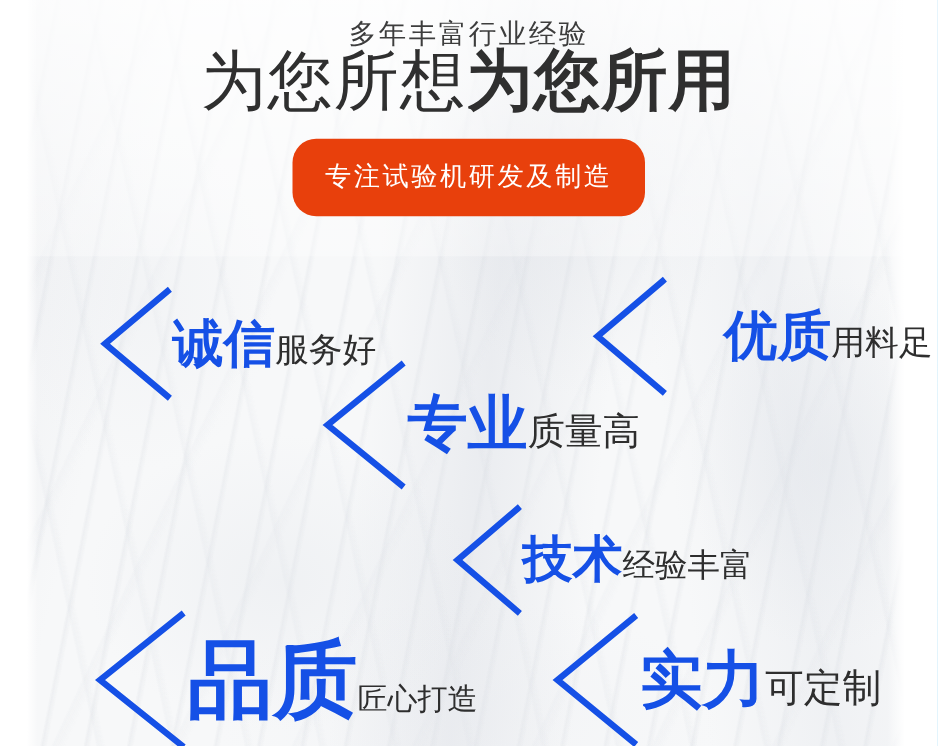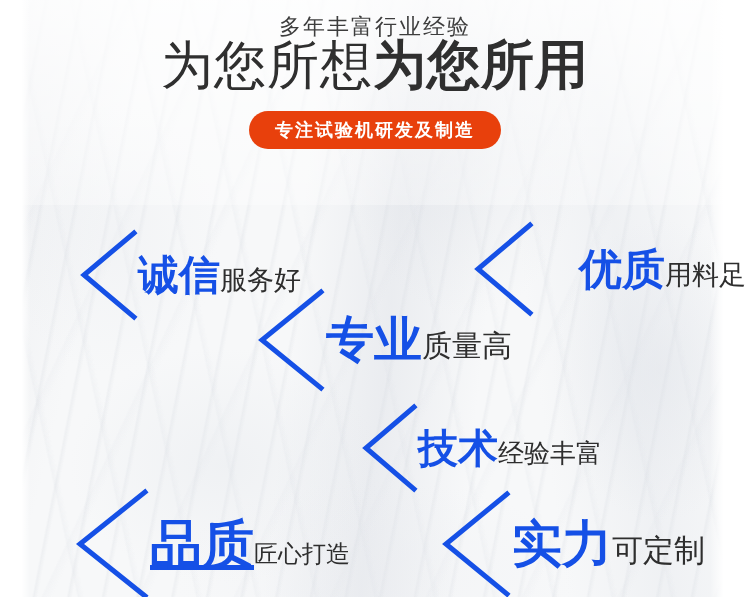--- a/index.html
+++ b/index.html
@@ -112,26 +112,26 @@
   }
   .badge-wrap {
     margin-top: 20px;
     display: flex;
     justify-content: center;
   }
   .badge {
     display: inline-block;
     background: #e8400c;
     color: #ffffff;
-    font-size: 18px;
-    font-weight: 700;
+    font-size: 21px;
+    font-weight: 400;
     letter-spacing: 2px;
     line-height: 38px;
     height: 38px;
-    padding: 0 26px;
+    padding: 12px 26px;
     border-radius: 19px;
     white-space: nowrap;
   }
 
   
   .feature {
     position: absolute;
     display: flex;
     align-items: center;
     white-space: nowrap;
@@ -168,21 +168,21 @@
 
   .f-zhuanye   { left: 256px; top: 288px; }
   .f-zhuanye .feat-key { font-size: 48px; }
   .f-zhuanye .feat-sub { font-size: 30px; }
 
   .f-jishu     { left: 360px; top: 403px; }
   .f-jishu .feat-key { font-size: 40px; }
   .f-jishu .feat-sub { font-size: 26px; }
 
   .f-pinzhi    { left: 74px;  top: 488px; }
-  .f-pinzhi .feat-key { font-size: 52px; text-decoration: underline; }
+  .f-pinzhi .feat-key { font-size: 68px; }
   .f-pinzhi .feat-sub { font-size: 24px; }
 
   .f-shili     { left: 440px; top: 490px; }
   .f-shili .feat-key { font-size: 50px; }
   .f-shili .feat-sub { font-size: 31px; }
 </style>
 </head>
 <body>
 
 <div id="poster">

